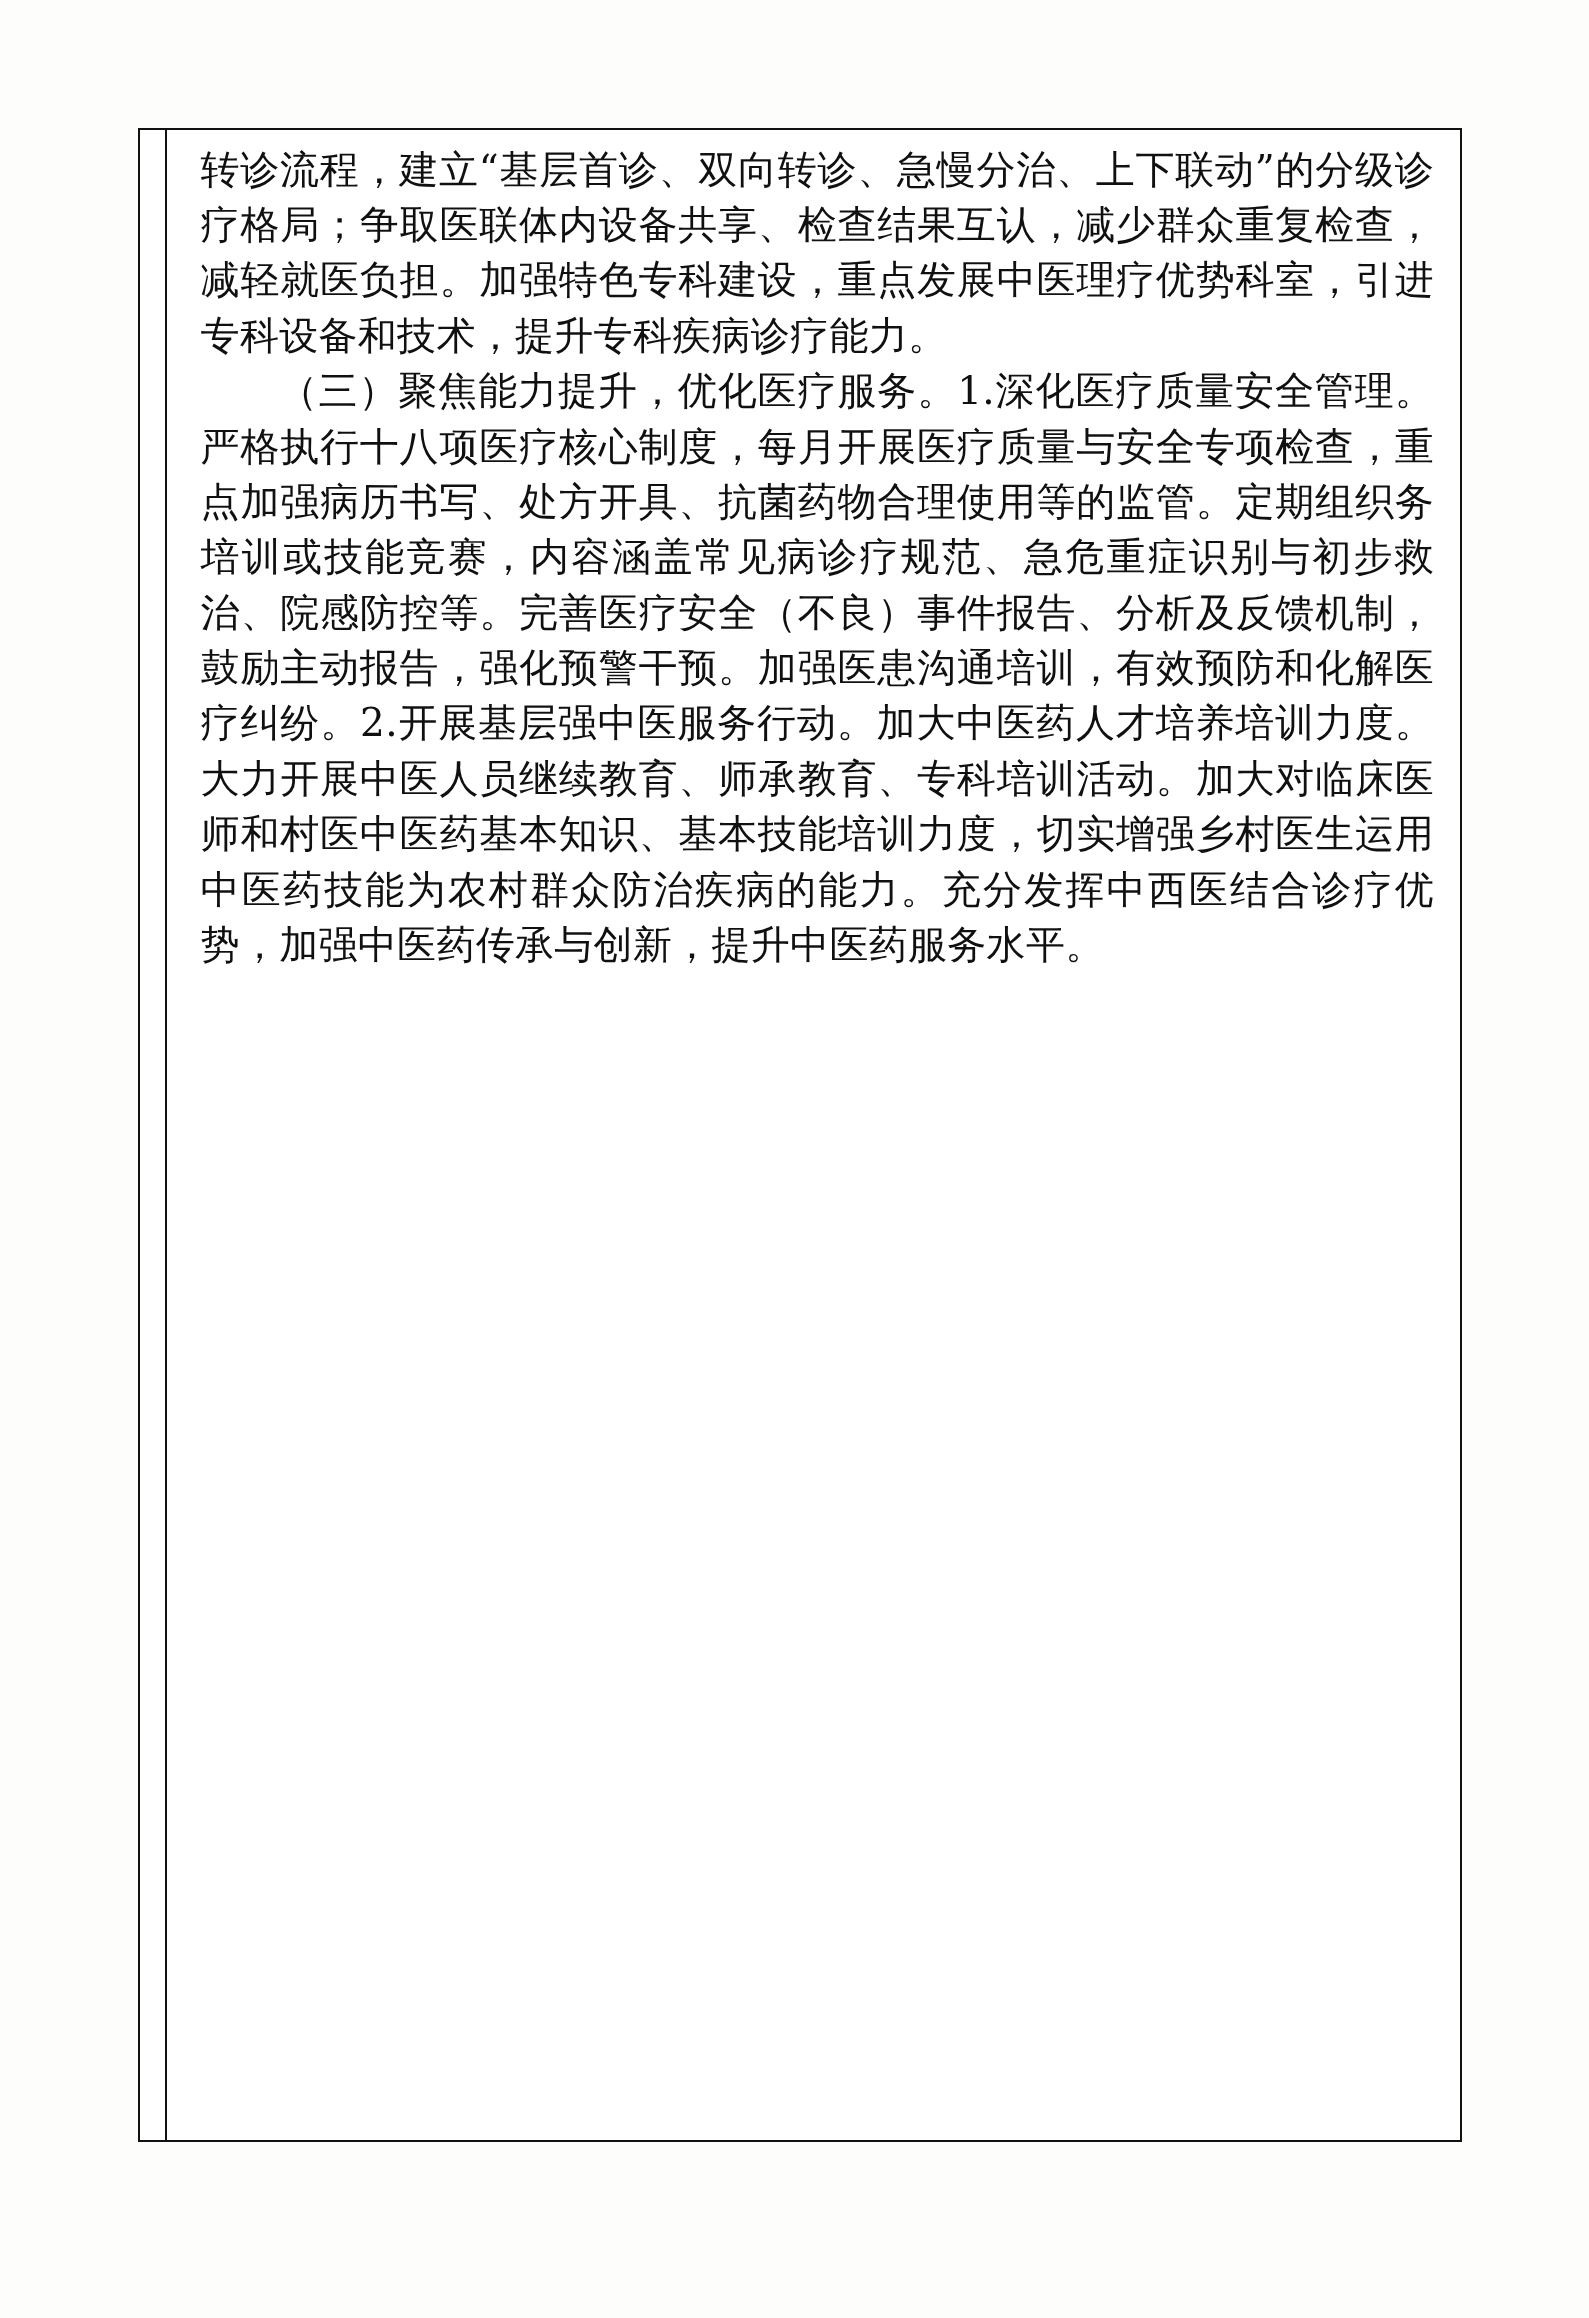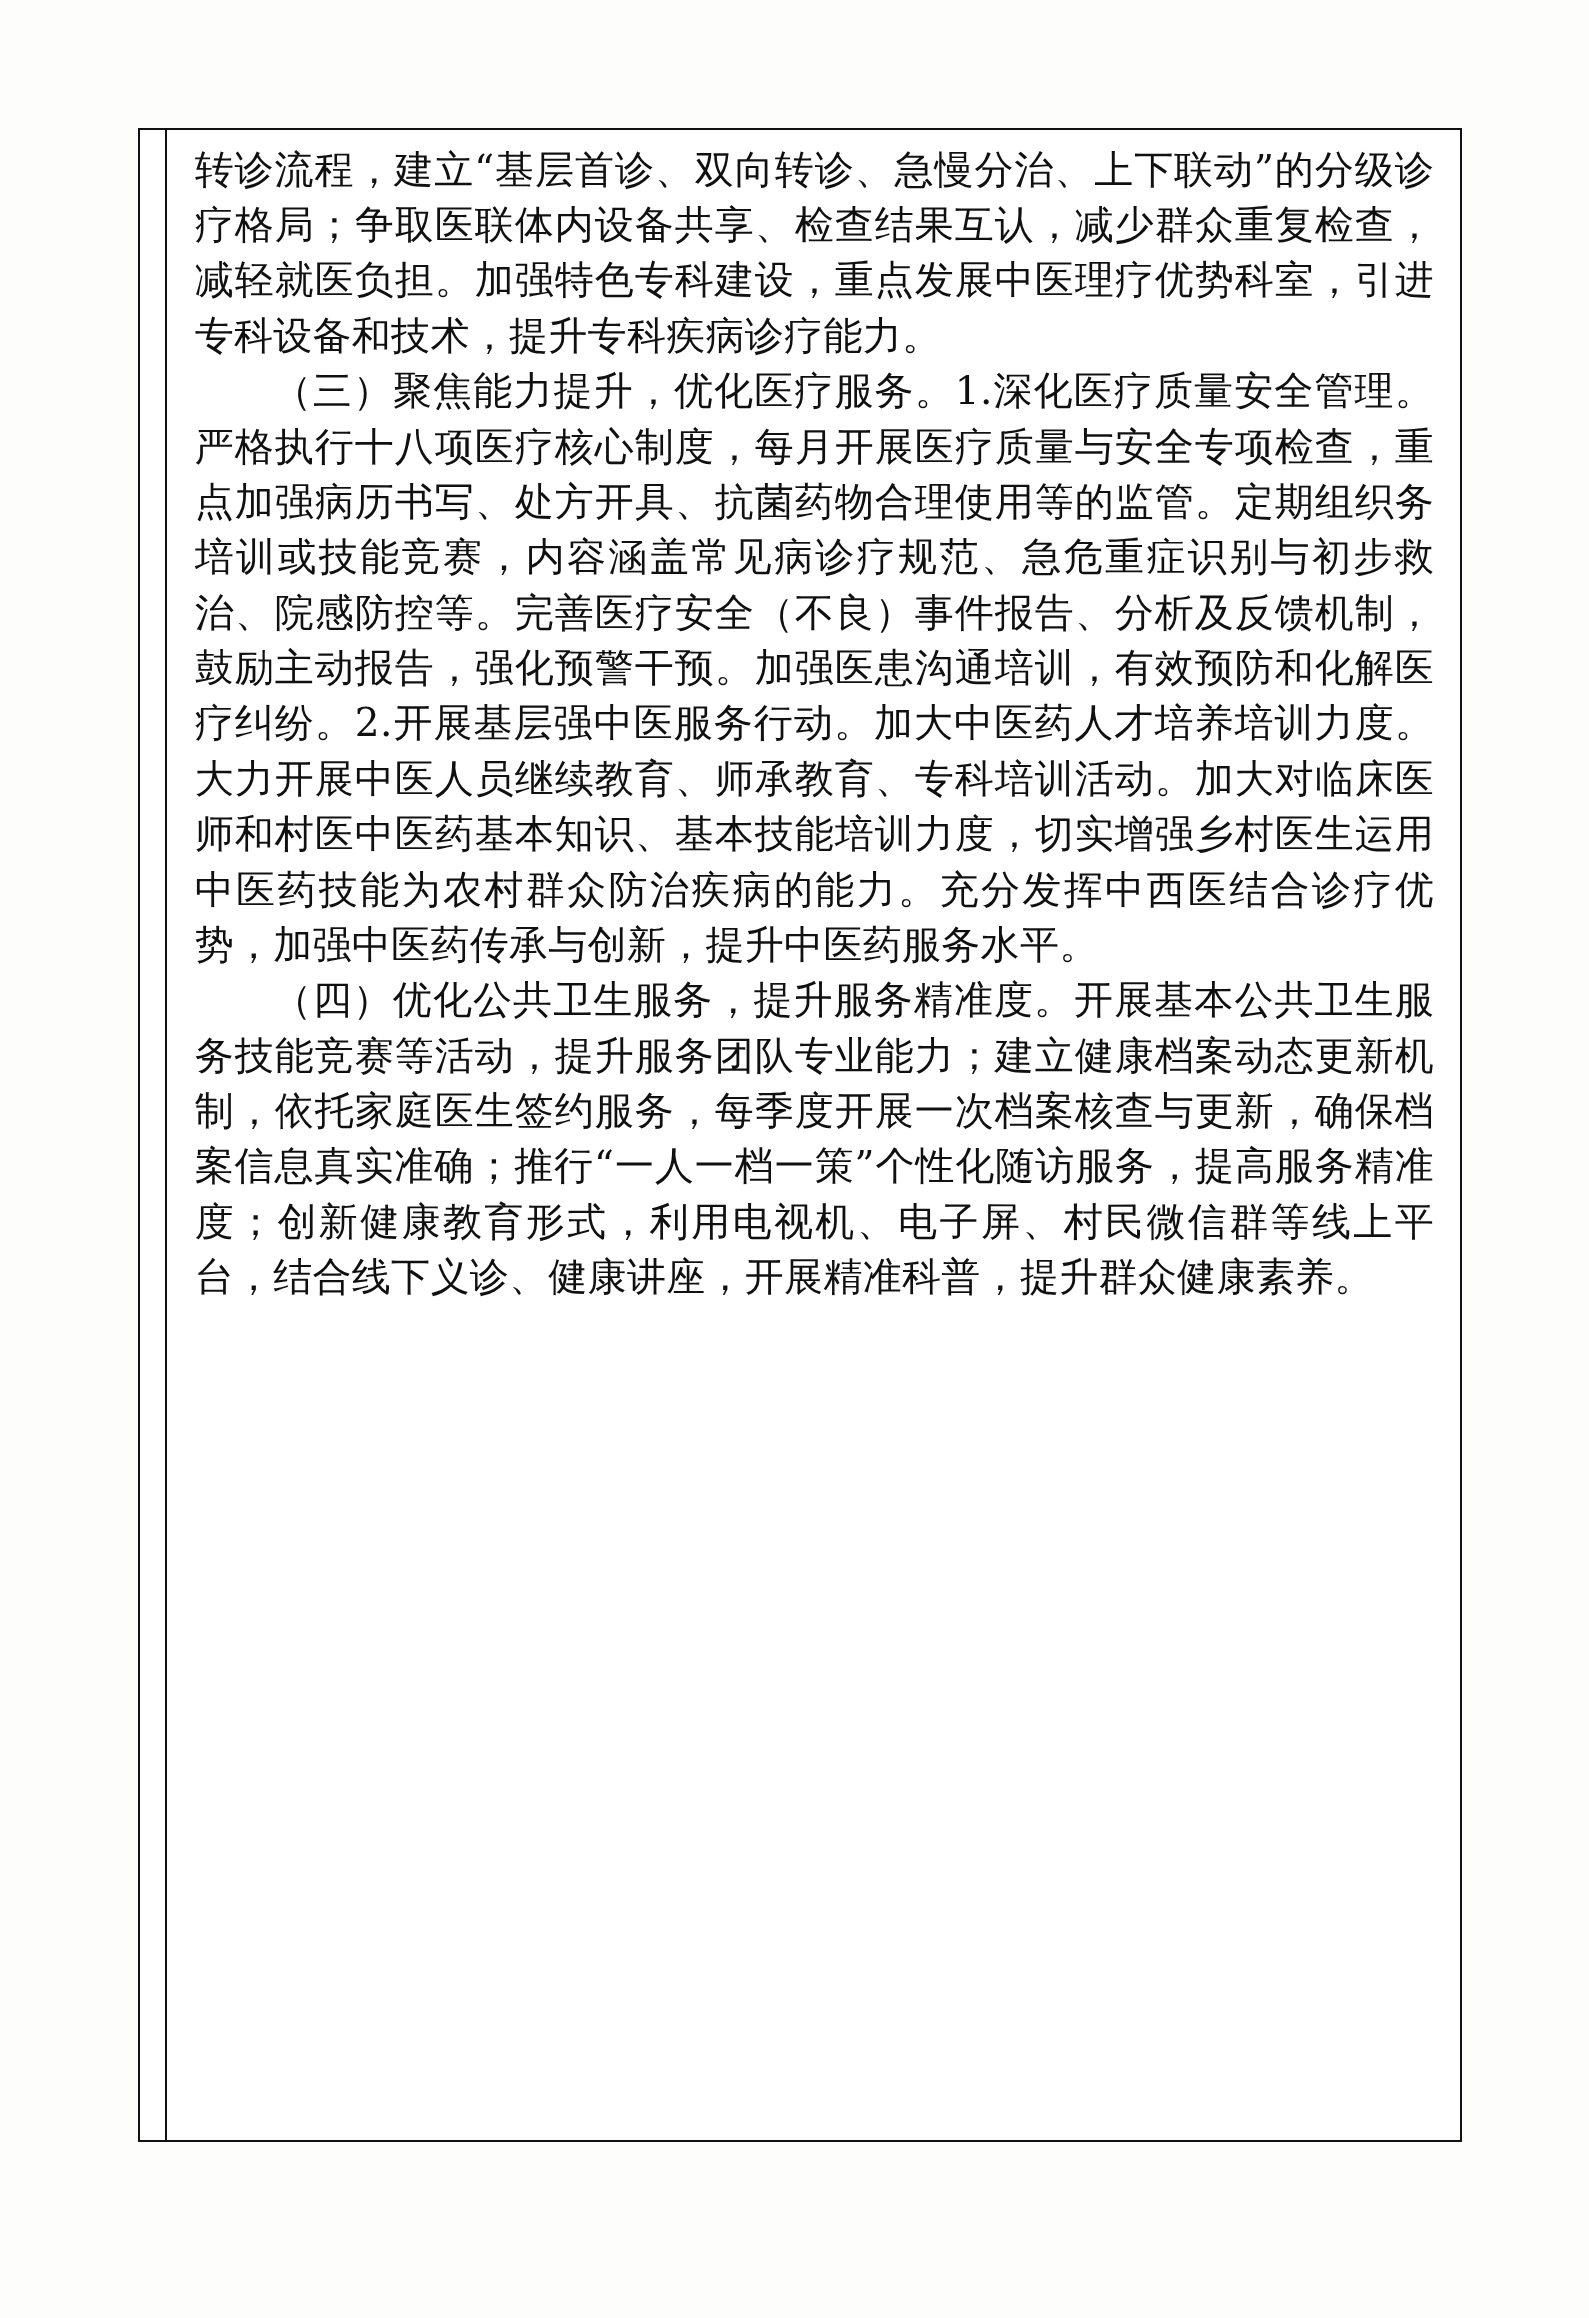--- a/index.html
+++ b/index.html
@@ -46,21 +46,21 @@
     position: relative;
     padding: 11.7px 26px 0 26px;
   }
   .para {
     font-size: 39px;
     line-height: 1.42;
     letter-spacing: 0.3px;
     color: #101010;
     text-align: justify;
     text-justify: inter-ideograph;
-    margin: 0 0 0 2px;
+    margin: 0 0 0 8px;
     font-family: "DejaVu Serif", "Liberation Serif", serif;
     word-break: break-all;
   }
   .para.indent {
     text-indent: 78px;
   }
   .spacer-bottom {
     height: 26px;
   }
 </style>
@@ -73,20 +73,19 @@
     <div class="col-label">
       <div></div>
     </div>
 
     <div class="col-body">
 
       <p class="para">转诊流程，建立“基层首诊、双向转诊、急慢分治、上下联动”的分级诊疗格局；争取医联体内设备共享、检查结果互认，减少群众重复检查，减轻就医负担。加强特色专科建设，重点发展中医理疗优势科室，引进专科设备和技术，提升专科疾病诊疗能力。</p>
 
       <p class="para indent">（三）聚焦能力提升，优化医疗服务。1.深化医疗质量安全管理。严格执行十八项医疗核心制度，每月开展医疗质量与安全专项检查，重点加强病历书写、处方开具、抗菌药物合理使用等的监管。定期组织务培训或技能竞赛，内容涵盖常见病诊疗规范、急危重症识别与初步救治、院感防控等。完善医疗安全（不良）事件报告、分析及反馈机制，鼓励主动报告，强化预警干预。加强医患沟通培训，有效预防和化解医疗纠纷。2.开展基层强中医服务行动。加大中医药人才培养培训力度。大力开展中医人员继续教育、师承教育、专科培训活动。加大对临床医师和村医中医药基本知识、基本技能培训力度，切实增强乡村医生运用中医药技能为农村群众防治疾病的能力。充分发挥中西医结合诊疗优势，加强中医药传承与创新，提升中医药服务水平。</p>
 
-      <p class="para indent">（四）优化公共卫生服务，提升服务精准度。开展基本公共卫生服务技能竞赛等活动，提升服务团队专业能力；建立健康档案动态更新机制，依托家庭医生签约服务，每季度开展一次档案核查与更新，确保档案信息真实准确；推行“一人一档一策”个性化随访服务，提高服务精准度；创新健康教育形式，利用电视机、电子屏、村民微信群等线上平台，结合线下义诊、健康讲座，开展精准科普，提升群众健康素养。</p>
 
       <div class="spacer-bottom"></div>
 
     </div>
   </div>
 </div>
 
 
 </body></html>

